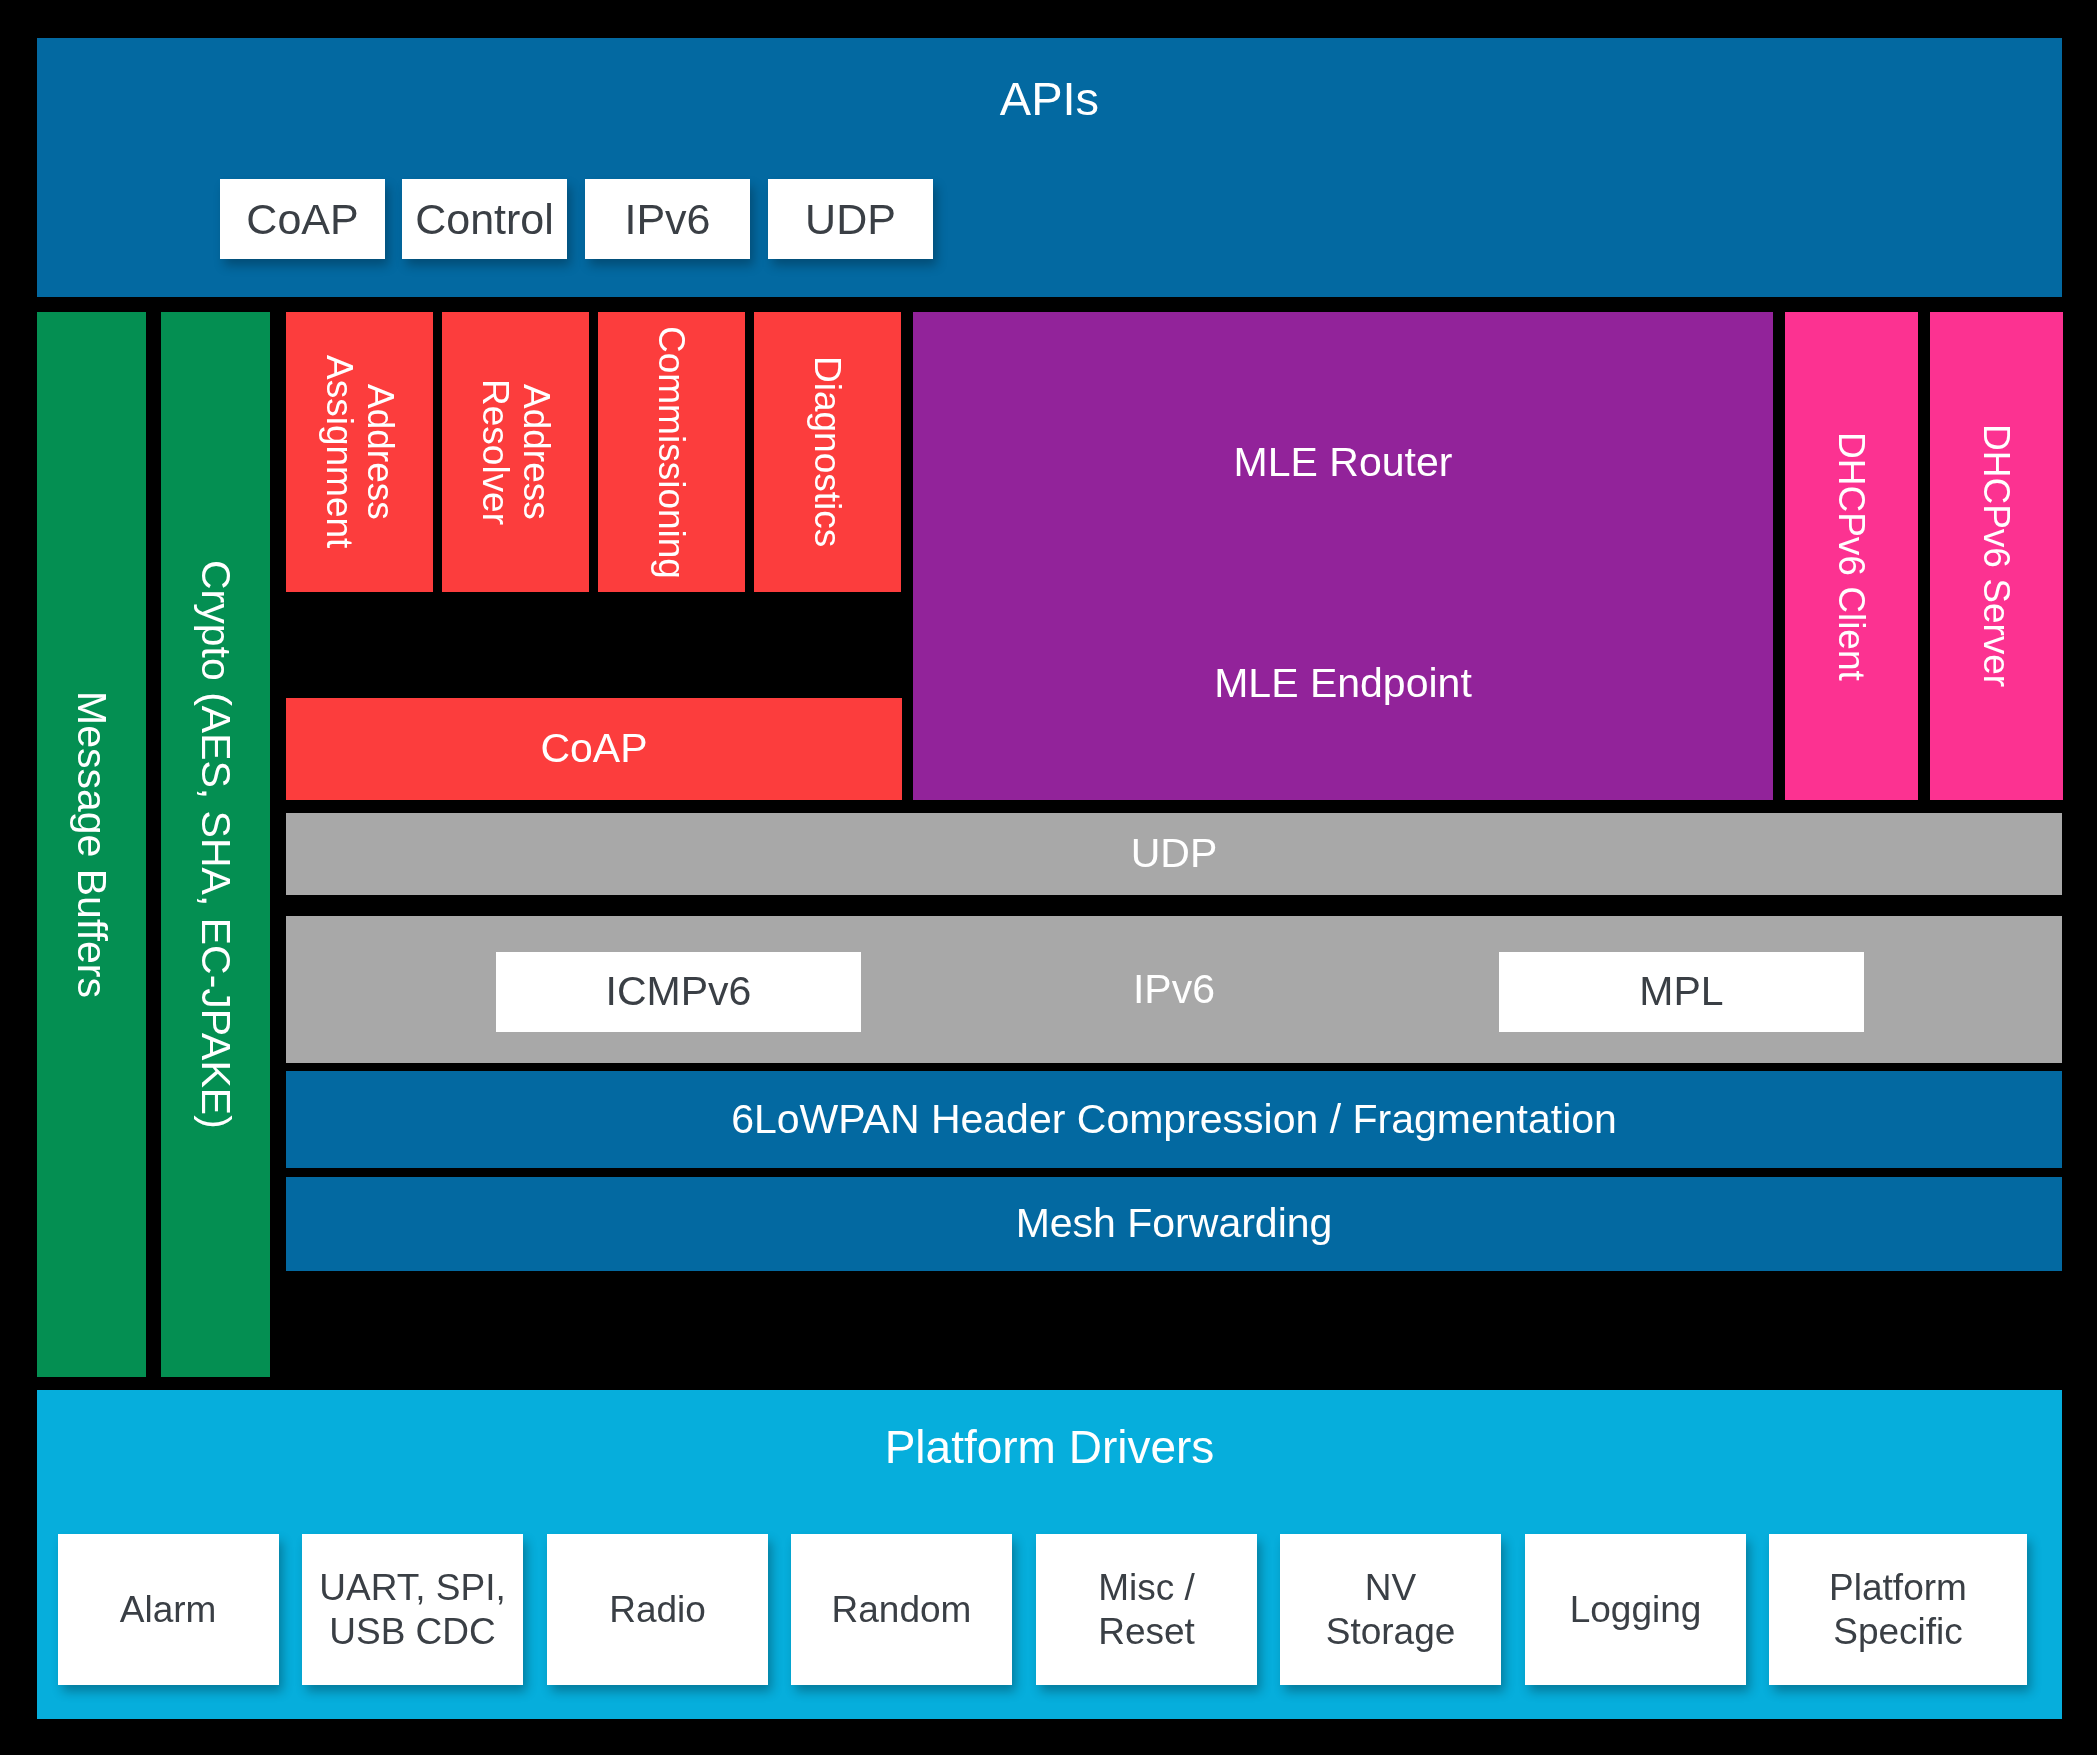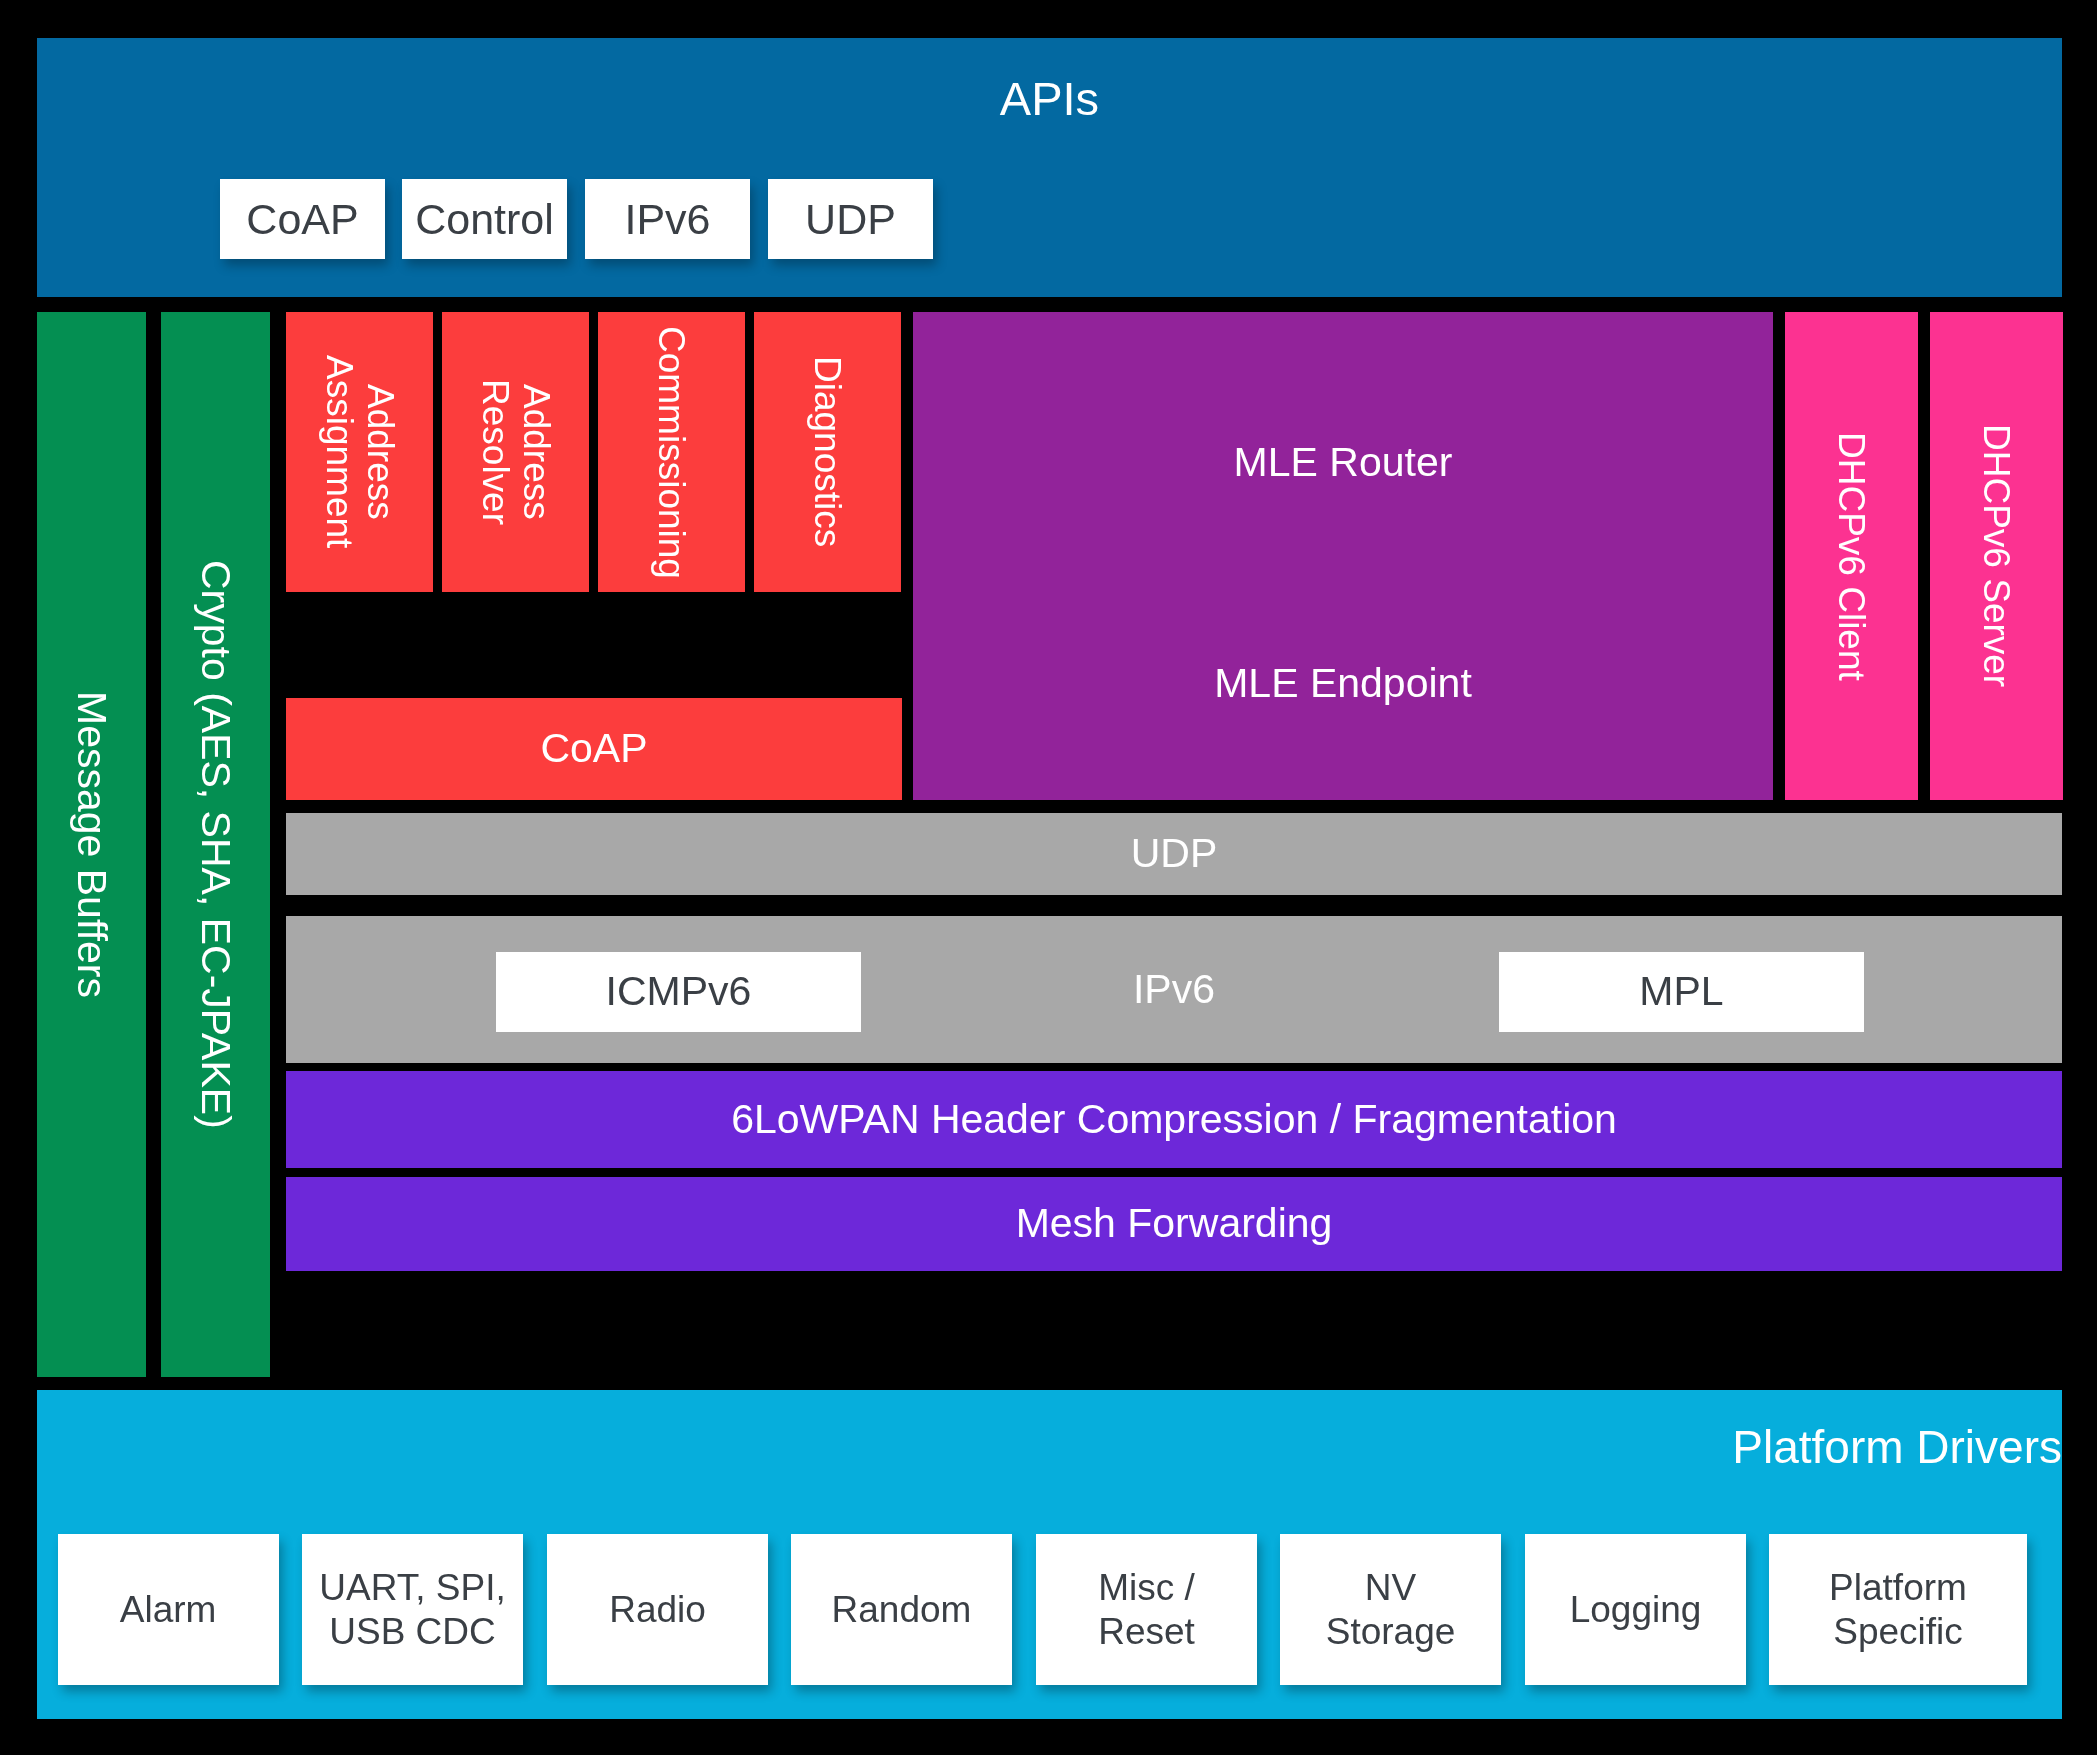--- a/index.html
+++ b/index.html
@@ -62,40 +62,40 @@
   
   .vert-col {
     writing-mode: vertical-rl;
     text-orientation: mixed;
   }
   .green { background: #048F52; }
   .red { background: #FC3D3D; }
   .purple { background: #92239A; }
   .pink { background: #FC3291; }
   .grey { background: #A8A8A8; }
-  .orange { background: #6d28d9; }
+  .orange { background: #0369a1; }
   .white-chip {
     background: #ffffff;
     color: #3a3f45;
   }
   
   #platform-band {
     left: 37px;
     top: 1390px;
     width: 2025px;
     height: 329px;
     background: #06AEDC;
     display: block;
   }
   #platform-title {
     position: absolute;
     left: 0;
     top: 32px;
     width: 100%;
-    text-align: right;
+    text-align: center;
     font-size: 46px;
     color: #ffffff;
   }
   .drv-chip {
     position: absolute;
     top: 144px;
     height: 151px;
     background: #ffffff;
     color: #3a3f45;
     font-size: 37px;

